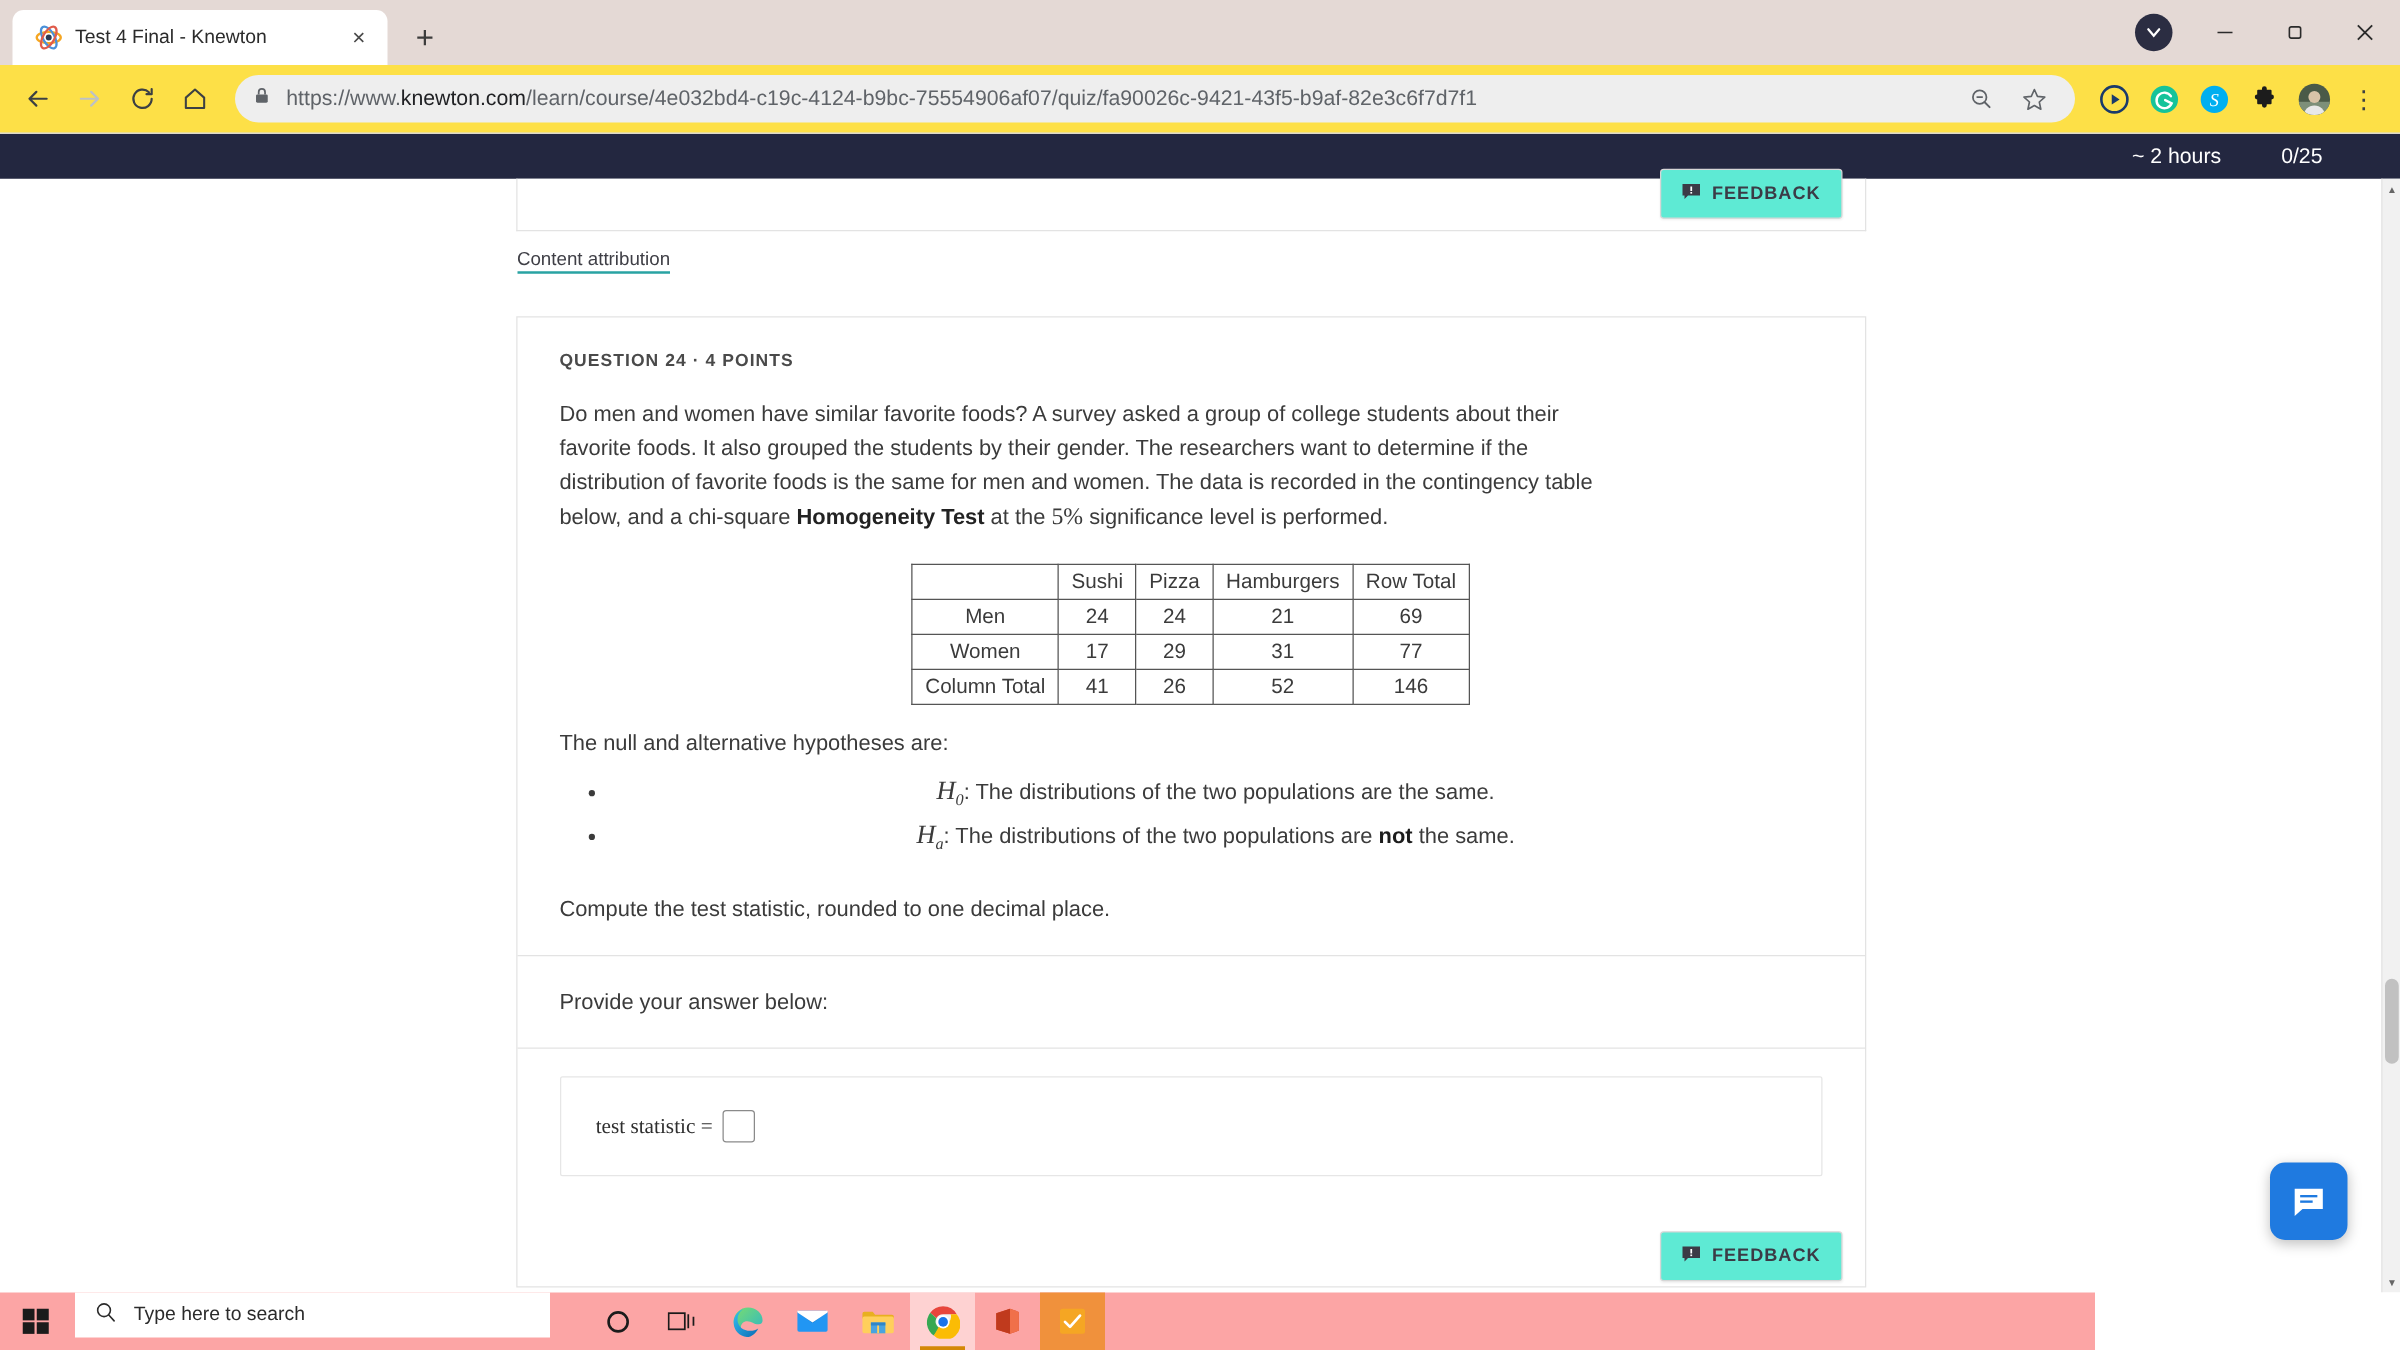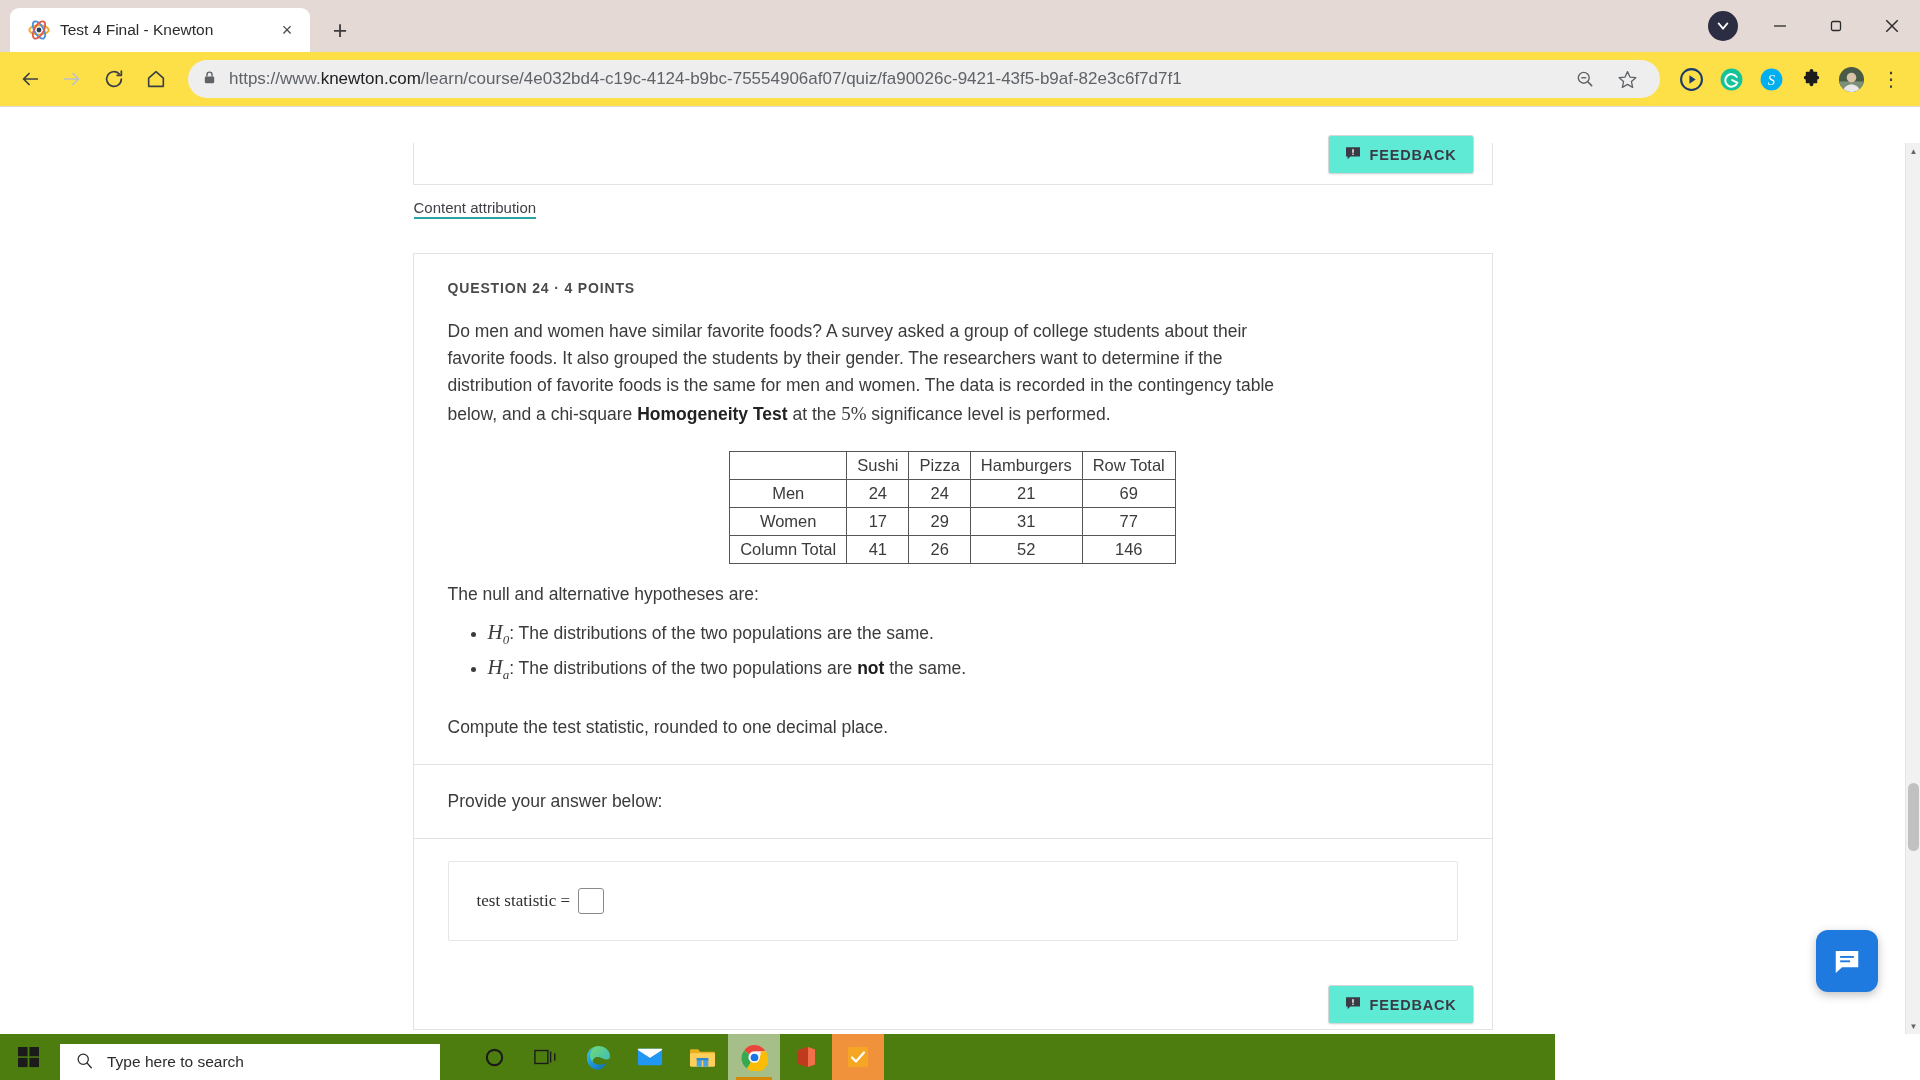--- a/index.html
+++ b/index.html
@@ -165,21 +165,21 @@
     font-weight: 400;
     min-width: 46px;
     height: 26px;
     margin-top: 40px;
   }
   table.conting th { font-weight: 400; }
   table.conting td.rowhead { min-width: 92px; }
 
   .hyp-lead { font-size: 17.5px; color: #3b3b3b; margin: 8px 0 10px; }
   ul.hyps { list-style: disc; margin: 0 0 0 40px; }
-  ul.hyps li { font-size: 17.5px; color: #3b3b3b; line-height: 1.62; }
+  ul.hyps li { font-size: 17.5px; color: #3b3b3b; line-height: 1.62; text-align: center; }
   ul.hyps li b { font-weight: 700; color: #1c1c1c; }
   .hvar {
     font-family: "Liberation Serif", serif;
     font-style: italic; font-size: 21px;
   }
   .hvar sub { font-size: 13px; font-style: italic; }
 
   .compute { font-size: 17.5px; color: #3b3b3b; margin: 32px 0 26px; }
 
   .divider { border-top: 1px solid #e3e3e3; }
@@ -228,23 +228,23 @@
     color: #666; font-size: 8px;
   }
   .sb-thumb {
     position: absolute; left: 2px; width: 11px;
     background: #c1c1c1; border-radius: 6px;
   }
 
   
   .taskbar {
     position: absolute; left: 0; bottom: 0;
-    width: 1555px; height: 46px;
-    background: #4d7c0f;
-    display: flex; align-items: flex-end;
+    width: 1676px; height: 46px;
+    background: #fca5a5;
+    display: flex; align-items: flex-start;
   }
   .start-btn {
     width: 58px; height: 46px;
     display: flex; align-items: center; justify-content: center;
   }
   .search-box {
     width: 380px; height: 36px; background: #ffffff;
     display: flex; align-items: center; gap: 14px;
     padding: 0 16px; margin-left: 2px;
   }
@@ -414,20 +414,24 @@
           <path d="M5 28 a9 9 0 0 1 18 0 Z" fill="#e8e8e8"></path>
         </g>
       </svg>
     </span>
     <span class="toolbar-icon" style="font-size:20px;color:#3c4043;">⋮</span>
   </div>
 
   <div class="viewport">
     <div class="page">
 
+      <div class="quizbar">
+        <span>~ 2 hours</span>
+        <span>0/25</span>
+      </div>
 
       <div class="content-scroll">
 
         <div class="card-top">
           <div class="feedback-btn" style="right:18px; top:-8px;">
             <span>
               <svg width="16" height="16" viewBox="0 0 16 16">
                   <path d="M1 2.2h14v9.2H5.4L2.6 14.2v-2.8H1Z" fill="#3b3b46"></path>
                   <rect x="7.3" y="4.2" width="1.4" height="3.6" fill="#fff"></rect>
                   <rect x="7.3" y="8.6" width="1.4" height="1.3" fill="#fff"></rect>

